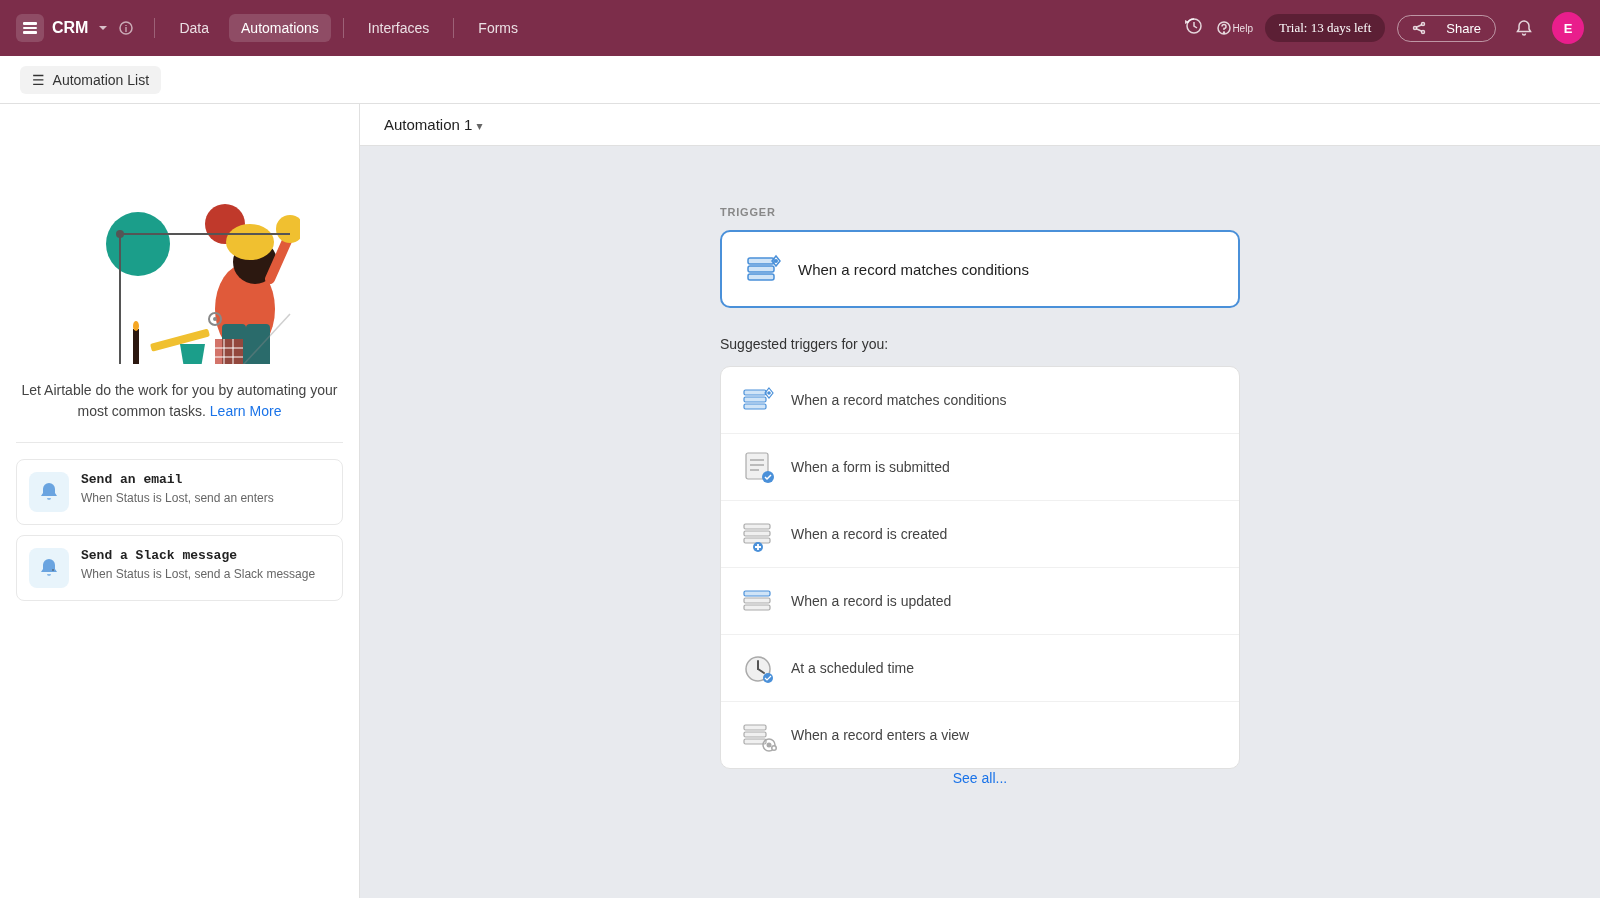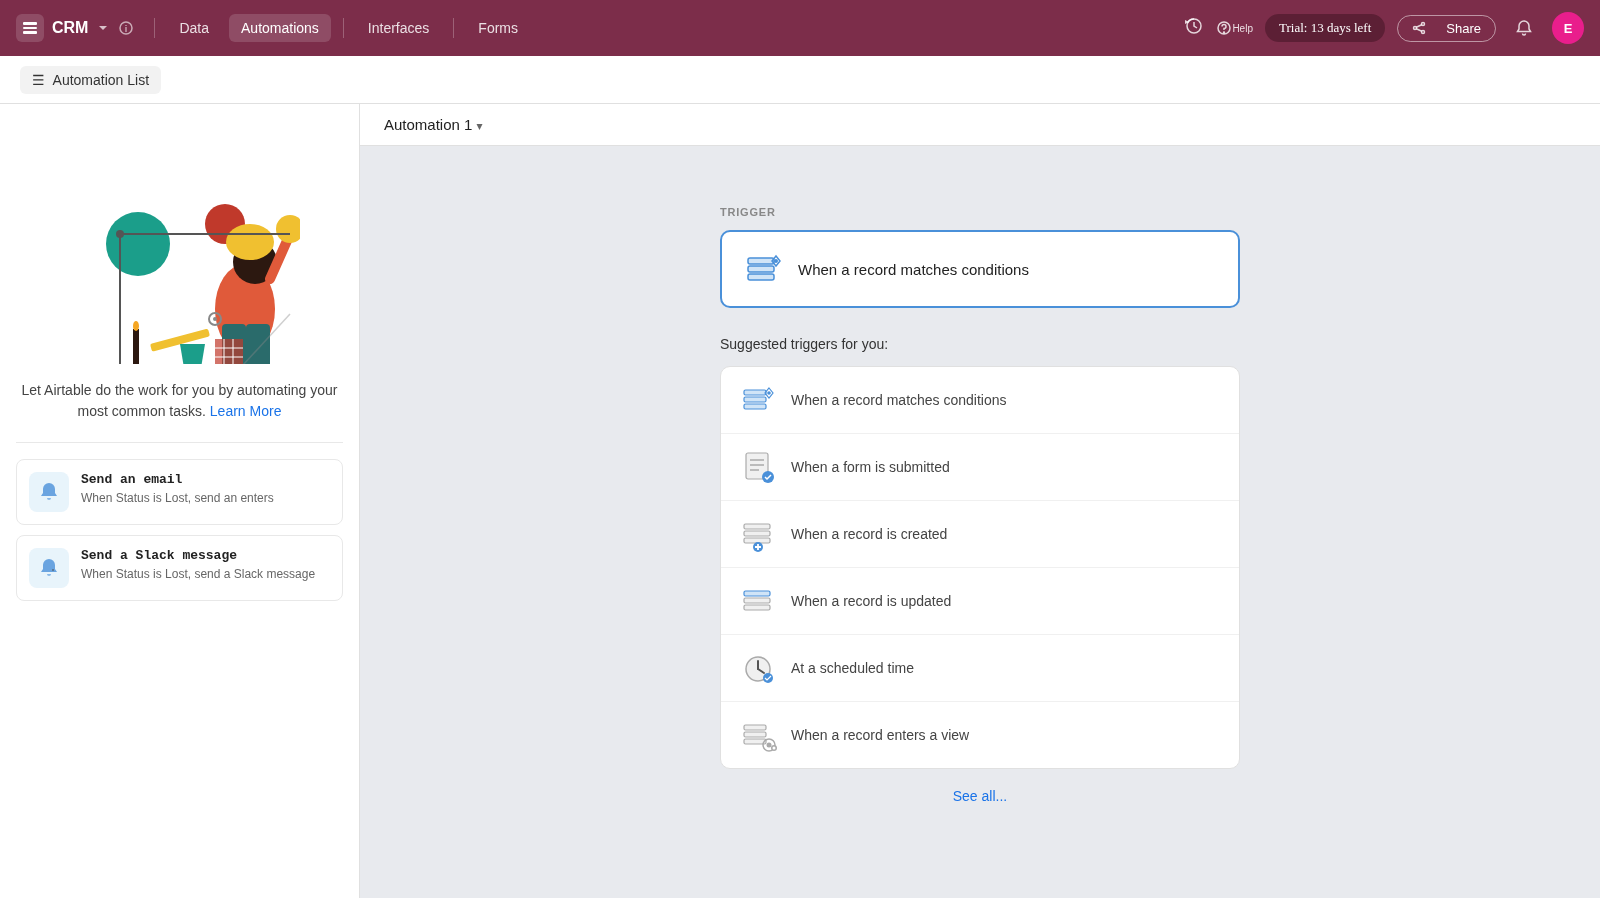--- a/index.html
+++ b/index.html
@@ -120,21 +120,21 @@
     .trigger-item {
       display: flex; align-items: center; gap: 14px; padding: 14px 18px; cursor: pointer; border-bottom: 1px solid #f0f0f0;
     }
     .trigger-item:last-child { border-bottom: none; }
     .trigger-item-icon {
       width: 38px; height: 38px; flex-shrink: 0; position: relative;
     }
     .trigger-item-text { font-size: 14px; color: #444; }
 
     .see-all {
-      margin-top: 18px; text-align: center;
+      text-align: center;
     }
     .see-all a { font-size: 14px; color: #1a73e8; text-decoration: none; cursor: pointer; }
 
     
     .history-icon { color: rgba(255,255,255,0.8); font-size: 18px; cursor: pointer; }
   </style>
 </head>
 <body>
 
 <nav class="topnav">

